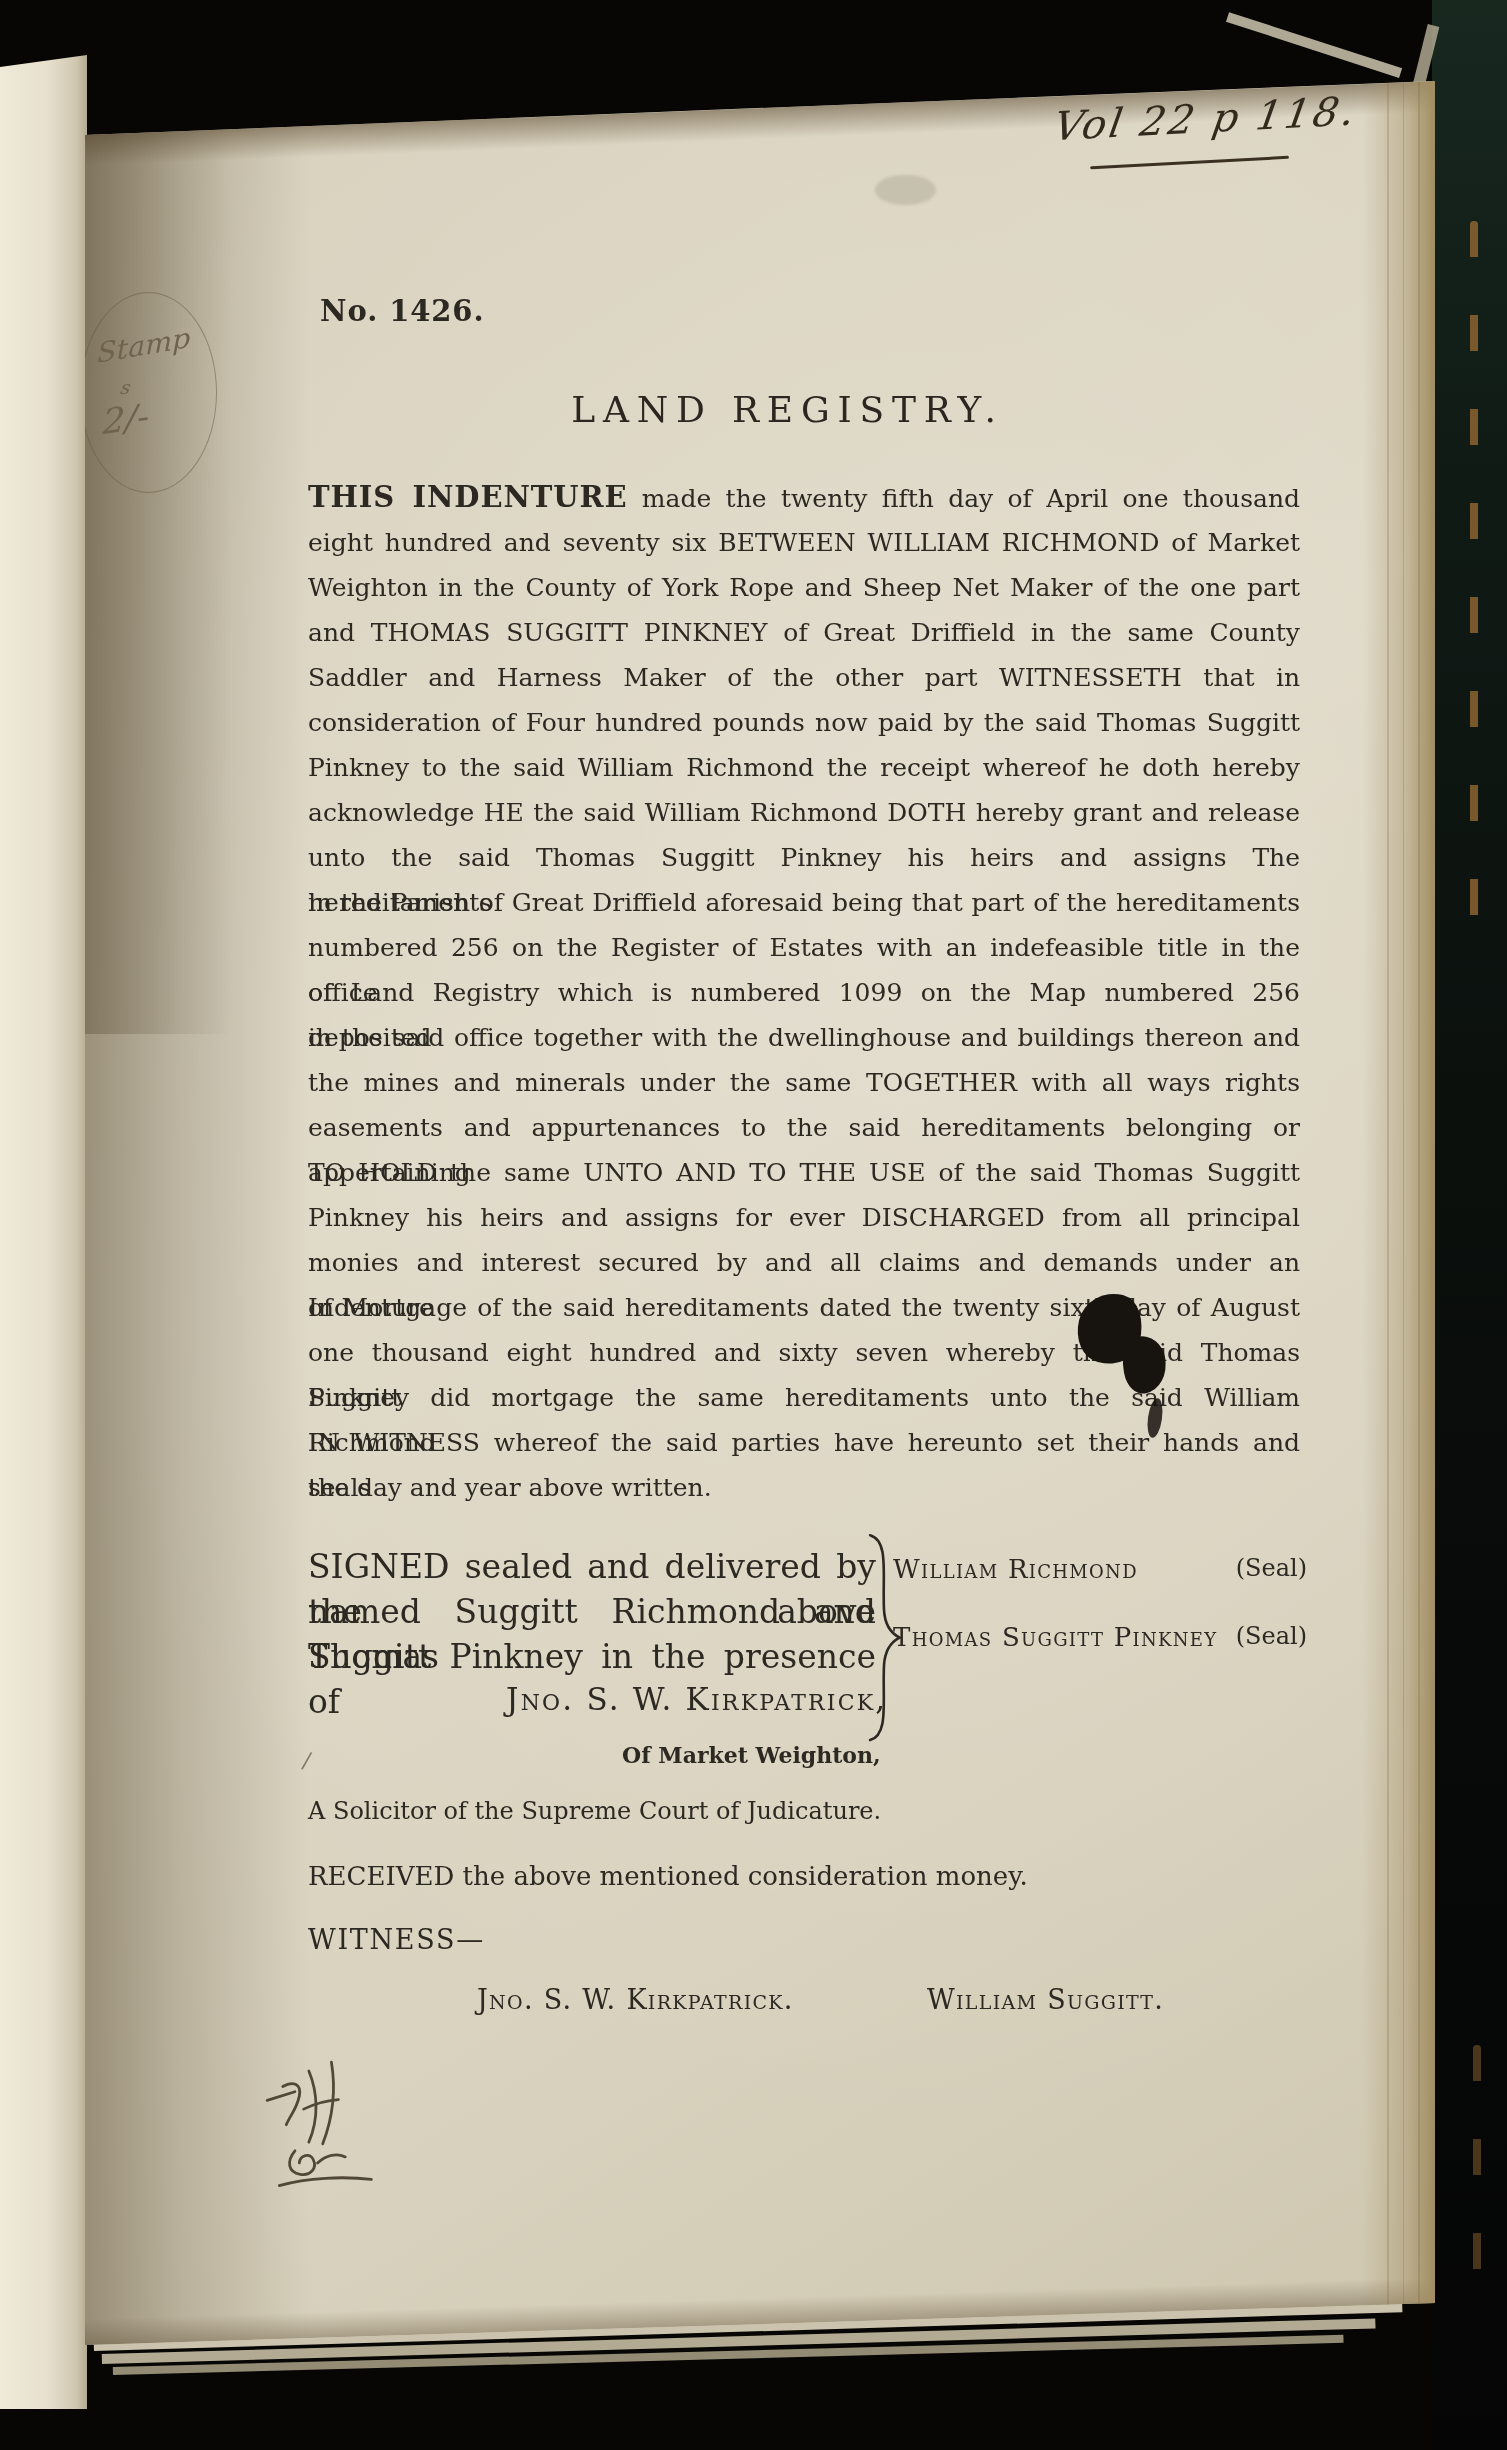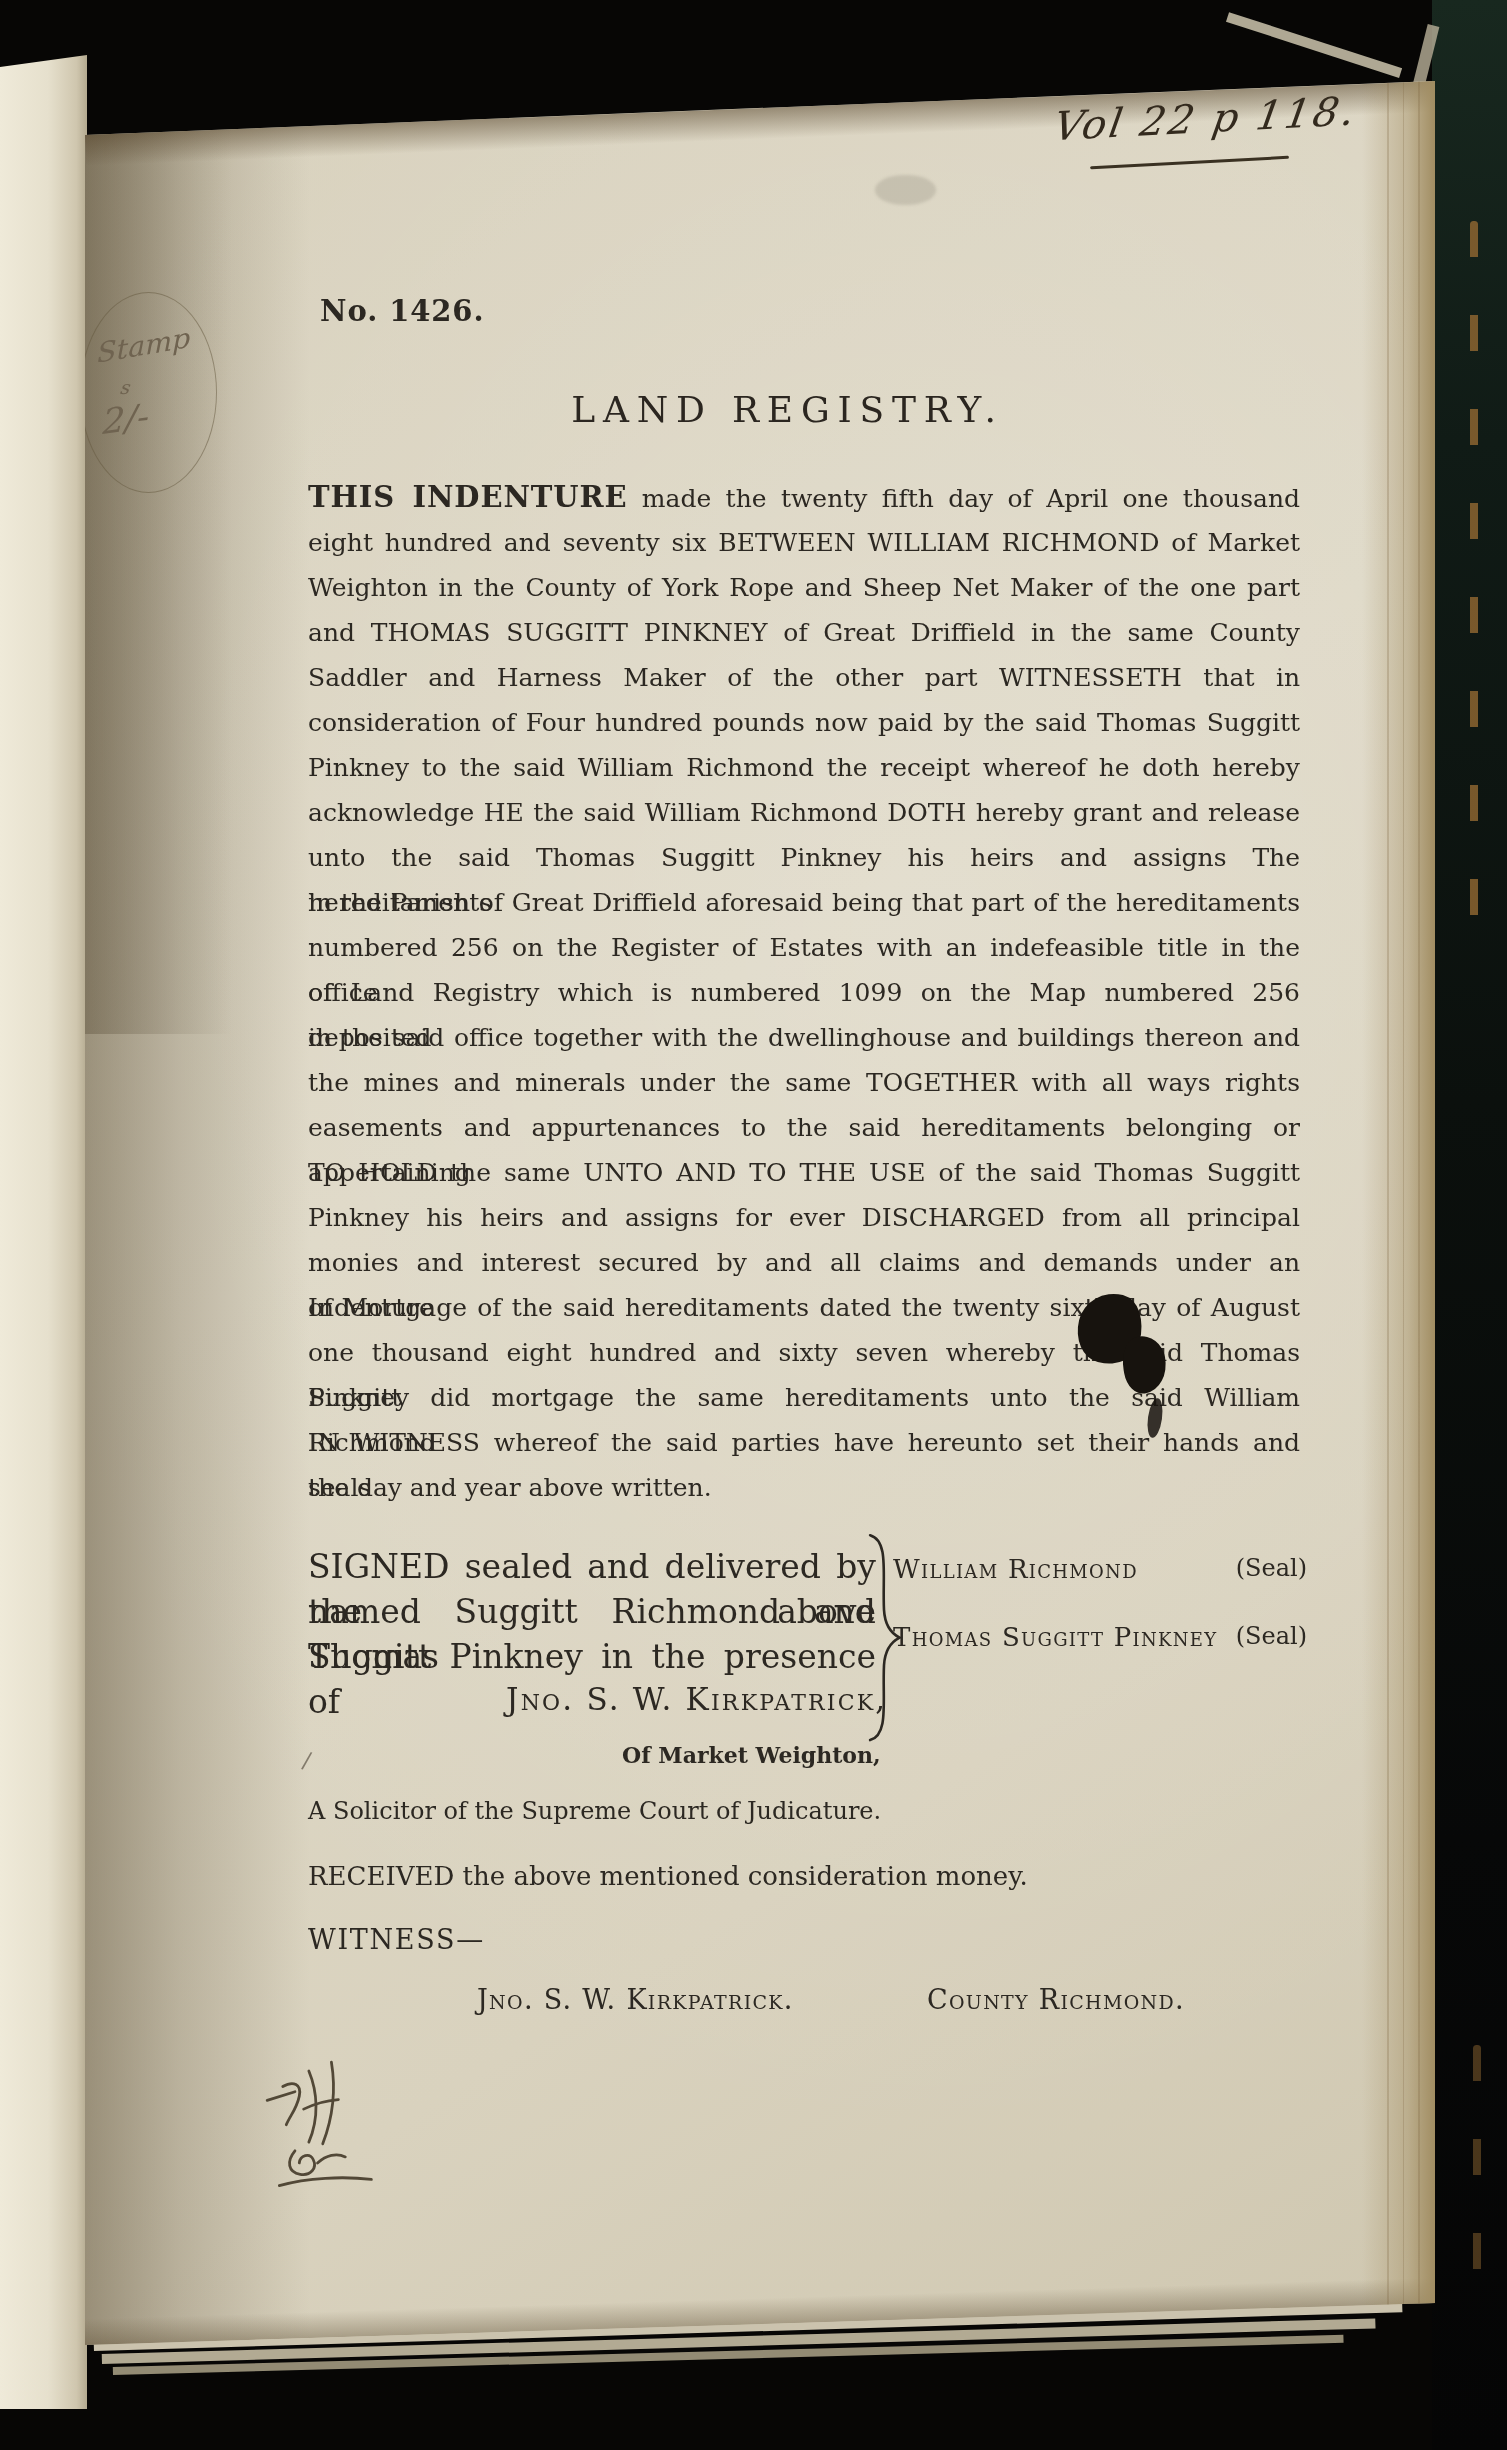--- a/index.html
+++ b/index.html
@@ -213,21 +213,21 @@
   </div>
 
   <div class="pen-tick">/</div>
   <div class="witness-name">Jno. S. W. Kirkpatrick,</div>
   <div class="witness-place">Of Market Weighton,</div>
   <div class="witness-title">A Solicitor of the Supreme Court of Judicature.</div>
 
   <div class="received-line">RECEIVED the above mentioned consideration money.</div>
   <div class="witness-label">WITNESS—</div>
   <div class="bottom-sig s1">Jno. S. W. Kirkpatrick.</div>
-  <div class="bottom-sig s2">County Richmond.</div>
+  <div class="bottom-sig s2">William Suggitt.</div>
 
   <svg class="initials-svg" width="165" height="139" viewBox="0 0 190 160">
     <g fill="none" stroke="#473d2c" stroke-width="3.2" stroke-linecap="round" opacity="0.92">
       <path d="M14,50 L46,40"></path>
       <path d="M32,34 C44,27 54,31 51,45 C48,60 40,68 36,78"></path>
       <path d="M62,16 C72,40 74,70 62,98"></path>
       <path d="M88,6 C93,36 91,66 78,100"></path>
       <path d="M56,60 C70,53 84,50 96,49"></path>
       <path d="M46,108 C36,120 38,133 52,135 C64,137 72,128 67,118 C63,110 52,113 51,122"></path>
       <path d="M72,122 C82,113 94,110 104,115"></path>

